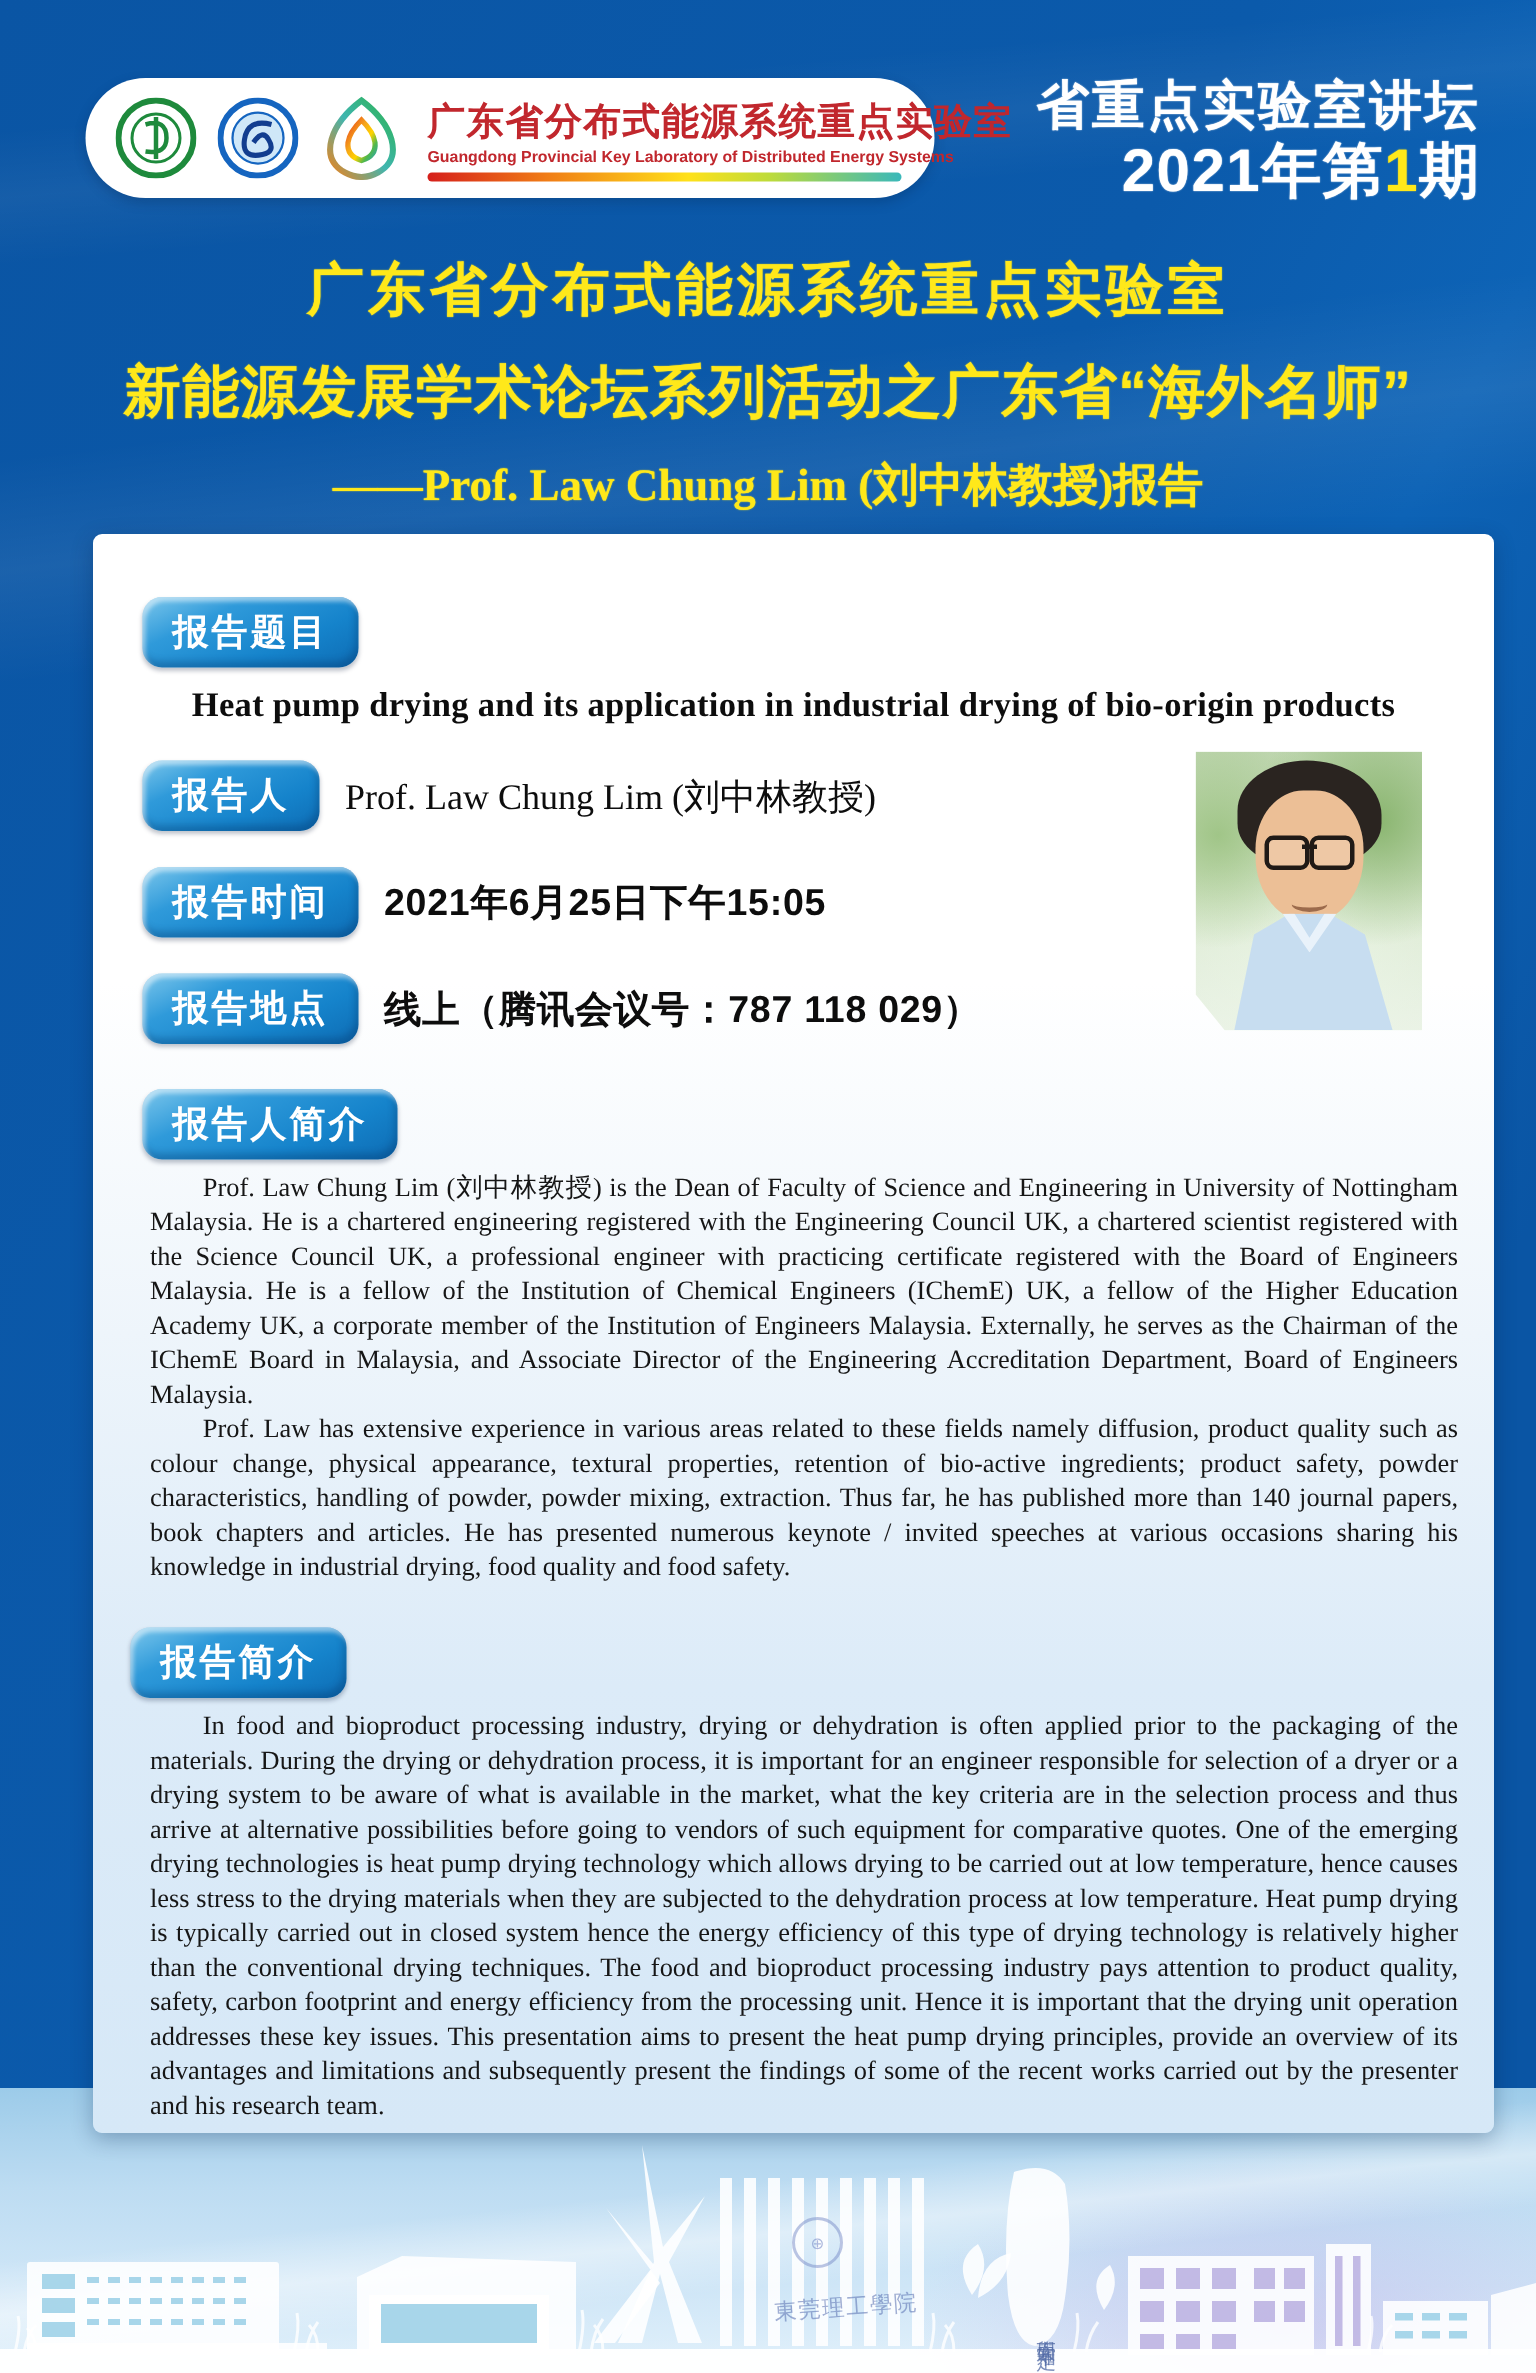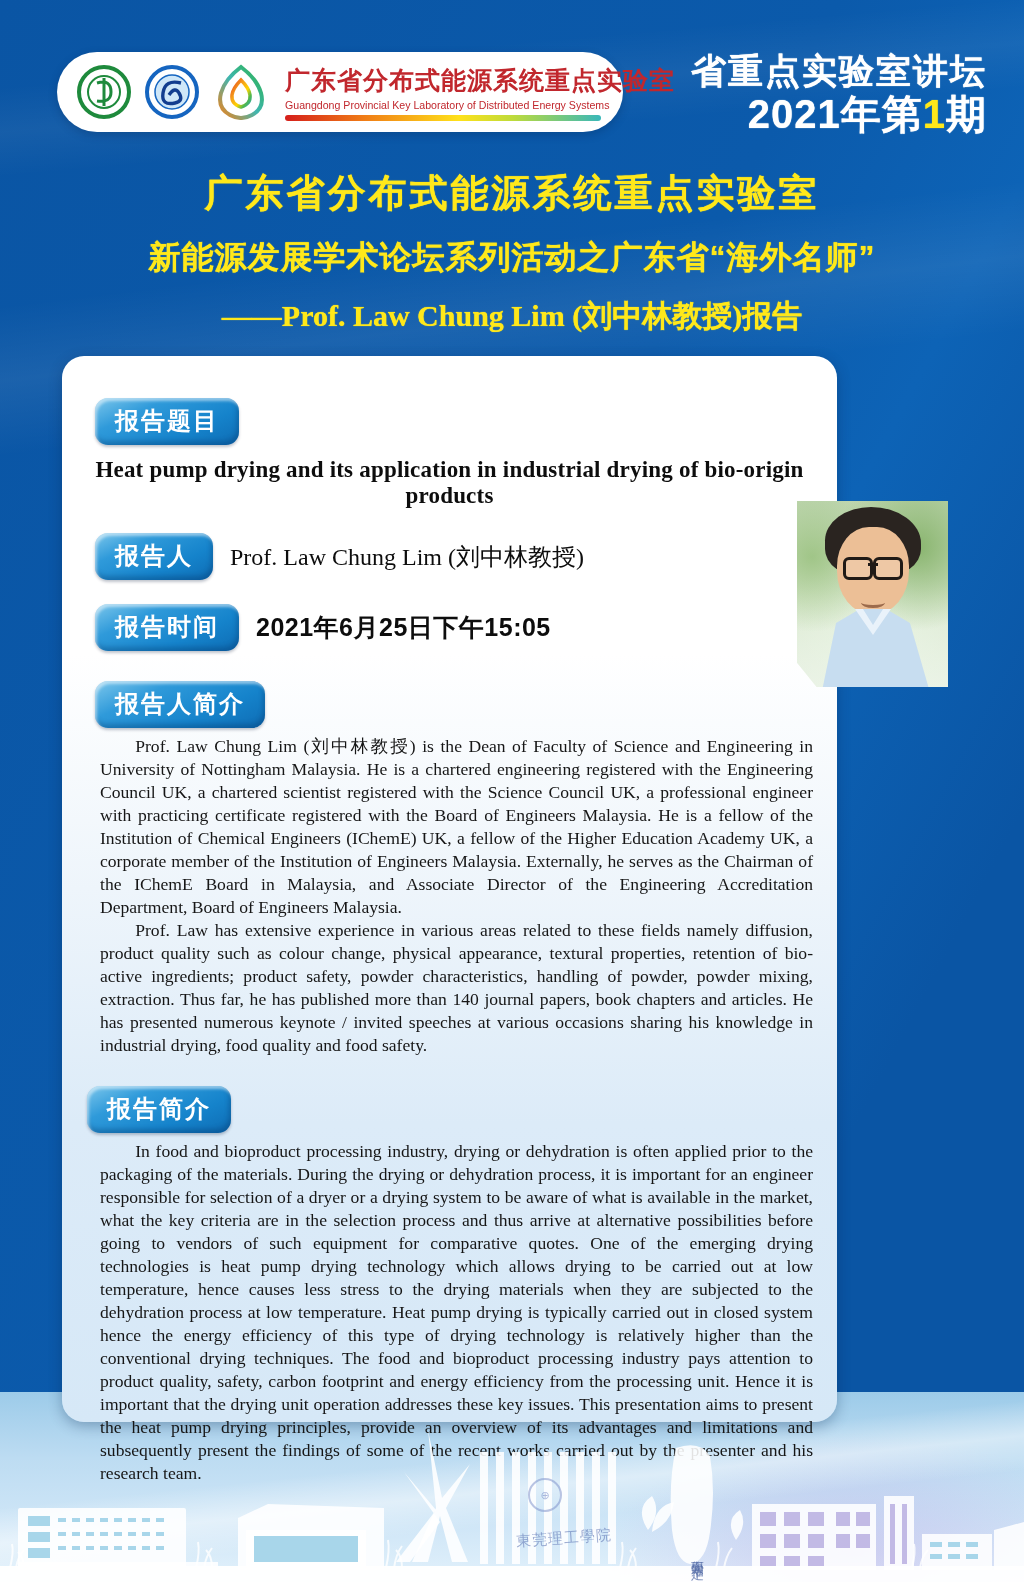--- a/index.html
+++ b/index.html
@@ -24,38 +24,38 @@
   .bg-bottom-purple{position:absolute;right:0;bottom:0;width:420px;height:150px;
     background:radial-gradient(ellipse at 60% 80%,rgba(190,170,230,.45) 0%,rgba(190,170,230,0) 70%);}
 
   
   .pill{position:absolute;left:57px;top:52px;width:566px;height:80px;background:#fff;
     border-radius:40px;box-shadow:0 3px 8px rgba(0,30,70,.25);display:flex;align-items:center;}
   .pill-logos{display:flex;align-items:center;gap:14px;margin-left:20px;}
   .pill-logos svg{display:block;}
   .pill-text{margin-left:16px;display:flex;flex-direction:column;}
   .pill-cn{font-family:"Liberation Serif",serif;font-weight:bold;font-size:25px;color:#c1272d;letter-spacing:1px;white-space:nowrap;}
-  .pill-en{font-size:10.6px;font-weight:normal;color:#c1272d;margin-top:2px;white-space:nowrap;}
+  .pill-en{font-size:10.6px;font-weight:bold;color:#c1272d;margin-top:2px;white-space:nowrap;}
   .pill-bar{height:6px;width:316px;margin-top:4px;border-radius:3px;
     background:linear-gradient(90deg,#d51f1b 0%,#f07c16 25%,#ffe11a 55%,#bedb3a 72%,#39b8ba 100%);}
 
   
   .issue{position:absolute;right:37px;top:50px;text-align:right;color:#fff;font-weight:bold;line-height:1.18;}
   .issue-line1{font-size:35px;letter-spacing:2px;text-shadow:0 0 1px #fff;}
   .issue-line2{font-size:40px;letter-spacing:1px;text-shadow:0 0 1px #fff;}
   .issue-num{color:#ffe81a;text-shadow:0 0 1px #ffe81a;}
 
   
   .banner{position:absolute;left:0;top:168px;width:1024px;text-align:center;color:#ffe81a;}
   .banner-l1{font-size:38px;font-weight:900;letter-spacing:3px;text-shadow:0 0 1px currentColor;}
-  .banner-l2{font-size:32px;font-weight:900;letter-spacing:1px;margin-top:17px;text-shadow:0 0 1px currentColor;white-space:nowrap;}
+  .banner-l2{font-size:38px;font-weight:900;letter-spacing:1px;margin-top:17px;text-shadow:0 0 1px currentColor;white-space:nowrap;}
   .banner-l3{font-family:"Liberation Serif",serif;font-size:30px;font-weight:bold;margin-top:16px;text-shadow:0 0 1px currentColor;text-align:center;}
 
   
-  .card{position:absolute;left:62px;top:356px;width:775px;height:1066px;border-radius:22px;
+  .card{position:absolute;left:62px;top:356px;width:934px;height:1066px;border-radius:6px;
     background:linear-gradient(180deg,#ffffff 0%,#ffffff 28%,#eef5fb 50%,#dcebf8 72%,#d6e8f7 100%);
     box-shadow:0 4px 14px rgba(0,30,70,.3);}
   .tag-btn{display:inline-block;color:#fff;font-weight:bold;font-size:24px;letter-spacing:2px;
     padding:7px 20px 8px 20px;border-radius:13px;white-space:nowrap;
     background:linear-gradient(155deg,#7cc7ec 0%,#2f9ada 30%,#1583cb 68%,#0e6cb4 100%);
     box-shadow:inset 2px 3px 3px rgba(255,255,255,.5), inset -2px -4px 5px rgba(0,45,95,.3), 0 2px 3px rgba(0,20,50,.25);}
   .card .tag-topic{margin:42px 0 0 33px;}
   .topic-title{margin-top:12px;text-align:center;font-family:"Liberation Serif",serif;font-weight:bold;
     font-size:23px;color:#0d0d0d;letter-spacing:.2px;}
   .info-row{display:flex;align-items:center;margin:24px 0 0 33px;gap:17px;}
@@ -167,20 +167,24 @@
   <div class="tag-btn tag-topic">报告题目</div>
   <div class="topic-title">Heat pump drying and its application in industrial drying of bio-origin products</div>
 
   <div class="info-row">
     <span class="tag-btn">报告人</span>
     <span class="val-serif">Prof. Law Chung Lim (刘中林教授)</span>
   </div>
   <div class="info-row">
     <span class="tag-btn">报告时间</span>
     <span class="val-sans">2021年6月25日下午15:05</span>
+  </div>
+  <div class="info-row">
+    <span class="tag-btn">报告地点</span>
+    <span class="val-sans">线上（腾讯会议号：787 118 029）</span>
   </div>
 
   <div class="photo">
     <div class="hair"></div>
     <div class="face"></div>
     <div class="glasses">
       <span class="lens l"></span>
         <span class="lens r"></span>
         <span class="bridge"></span>
     </div>

